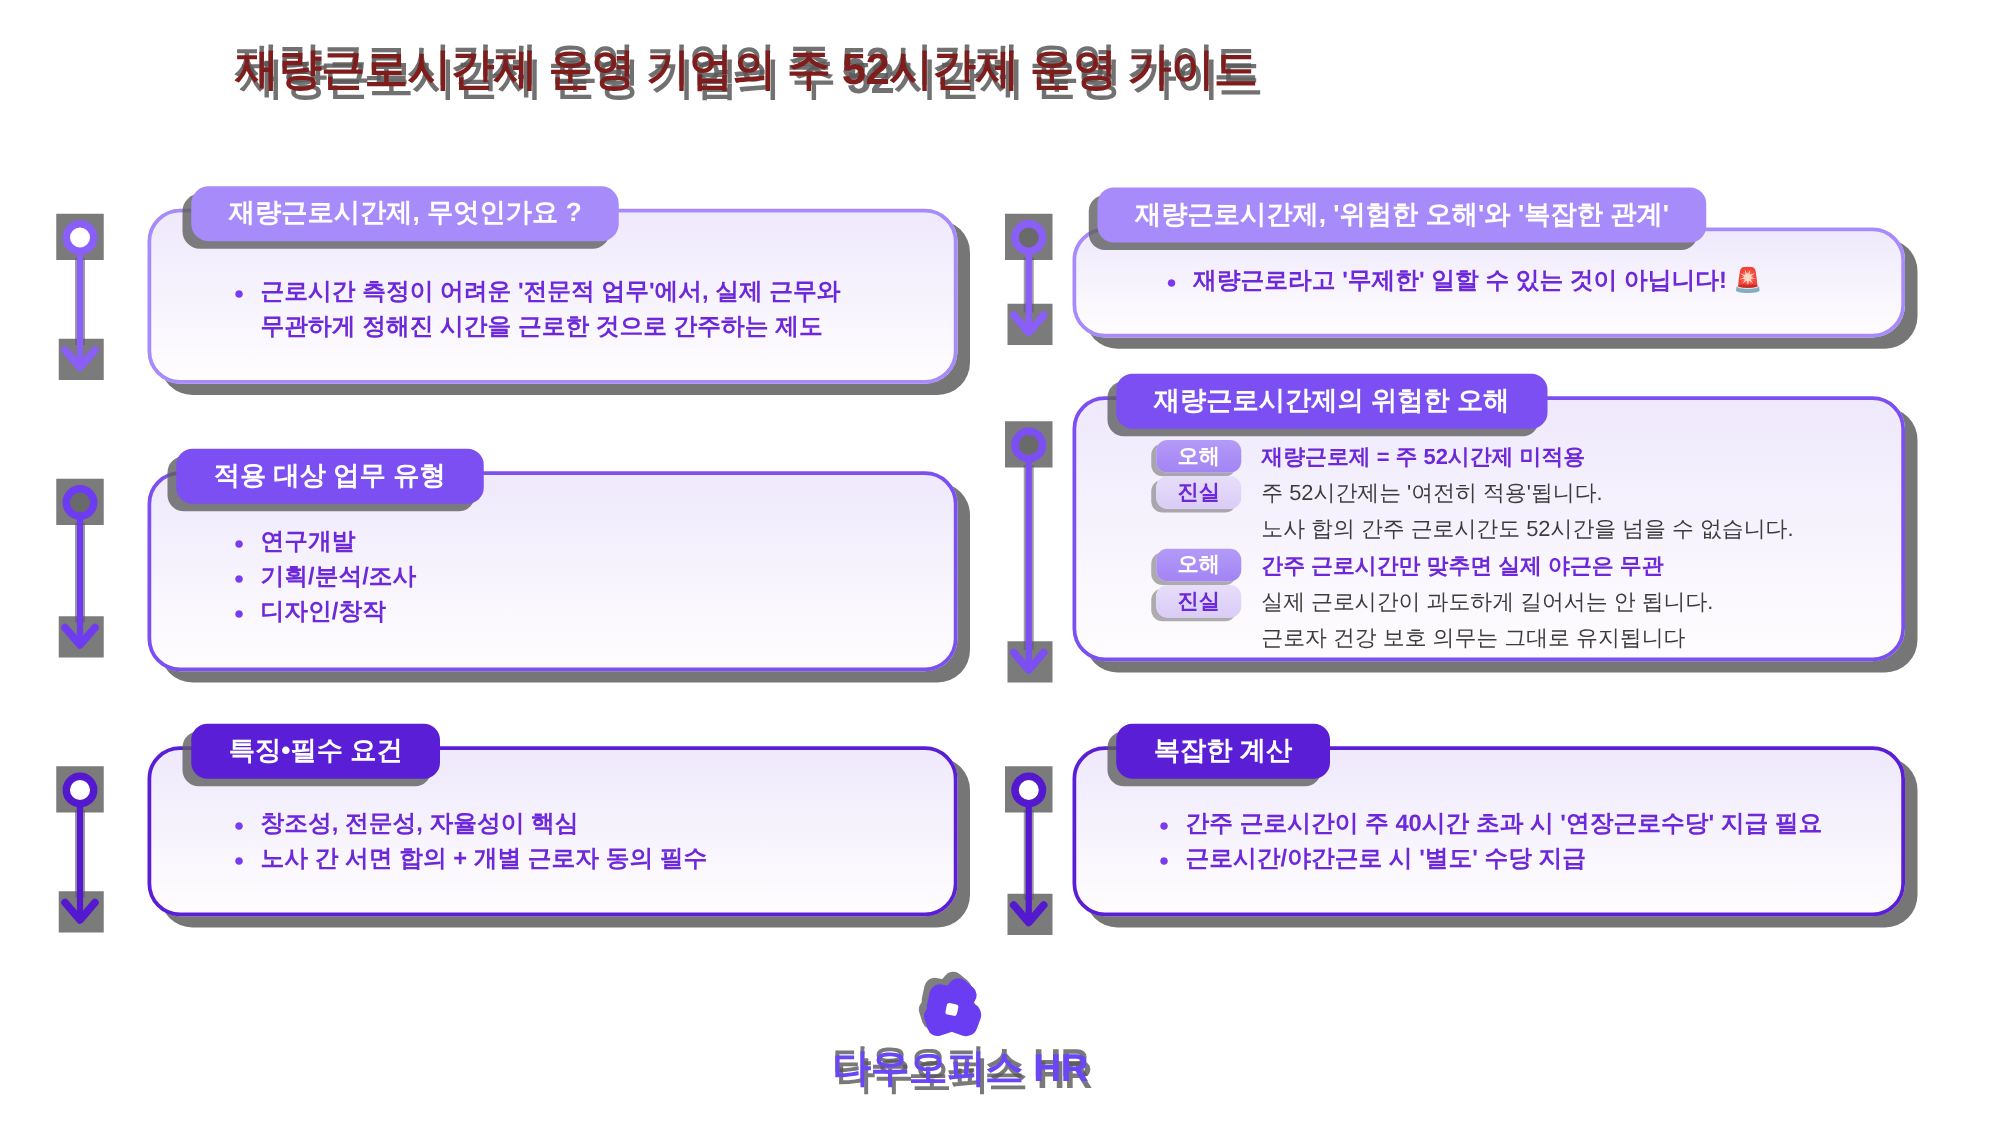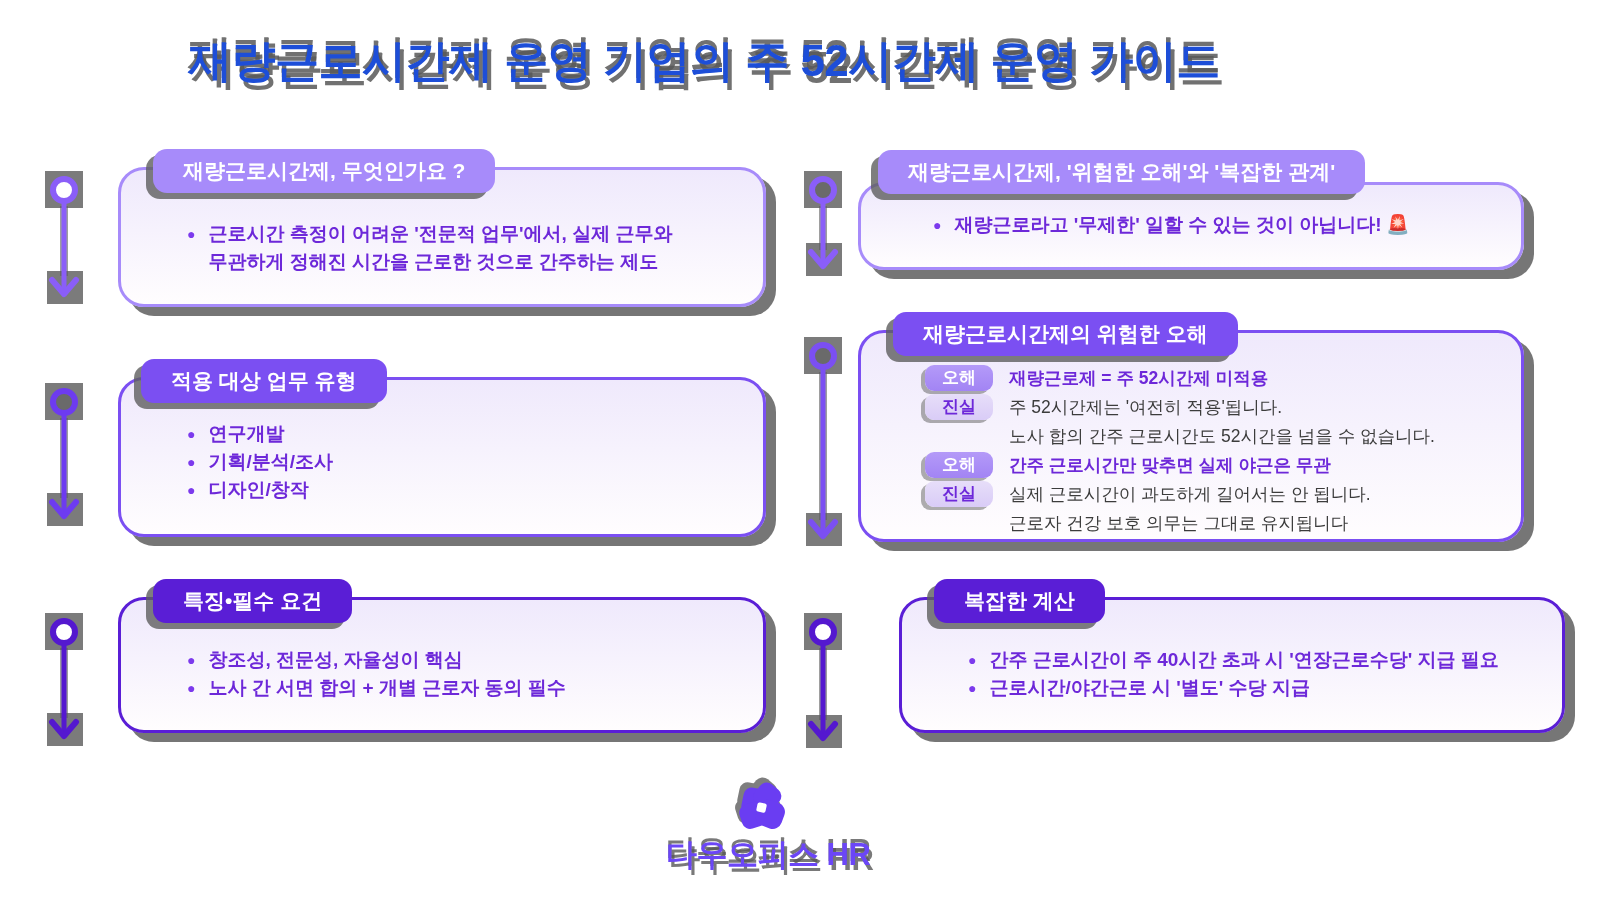--- a/index.html
+++ b/index.html
@@ -5,22 +5,22 @@
   * { margin:0; padding:0; box-sizing:border-box; }
   html,body { background:#ffffff; }
   body { font-family:"Liberation Sans","DejaVu Sans",sans-serif; }
   .canvas {
     position:relative; width:1601px; height:901px; background:#ffffff; overflow:hidden;
   }
 
   
   .title {
     position:absolute; left:188px; top:32px; width:760px;
-    font-size:44px; font-weight:800; letter-spacing:-0.5px;
-    color:#1d4ed8;
+    font-size:35px; font-weight:800; letter-spacing:-0.5px;
+    color:#7f1d1d;
     text-shadow: 0 -5px 0 rgba(88,88,88,.85), 4px 7px 0 rgba(88,88,88,.85);
     white-space:nowrap;
   }
 
   
   .card {
     position:absolute; border-radius:26px;
     border:3px solid var(--ac);
     background:linear-gradient(180deg,#efe9fc 0%,#f6f2fd 45%,#fffdfe 100%);
     box-shadow:10px 9px 0 rgba(94,94,94,.85);
@@ -132,21 +132,21 @@
     <div class="card-body" style="padding:26px 30px 0 72px;">
       <ul class="bullets">
         <li class="bullet">
           <span class="dot">●</span>
           <span class="btext">재량근로라고 '무제한' 일할 수 있는 것이 아닙니다! 🚨</span>
         </li>
       </ul>
     </div>
   </section>
 
-  <section class="card" style="--ac:#7b4ff2; left:858px; top:330px; width:666px; height:212px;">
+  <section class="card" style="--ac:#7b4ff2; left:858px; top:317px; width:666px; height:212px;">
     <div class="card-header" style="top:-21px; left:32px;">재량근로시간제의 위험한 오해</div>
     <div class="card-body" style="padding:30px 24px 0 64px;">
       <div class="tg-row">
         <span class="badge badge-myth">오해</span>
         <span class="tg-text myth">재량근로제 = 주 52시간제 미적용</span>
       </div>
       <div class="tg-row">
         <span class="badge badge-truth">진실</span>
         <span class="tg-text truth">주 52시간제는 '여전히 적용'됩니다.</span>
       </div>
@@ -162,21 +162,21 @@
         <span class="badge badge-truth">진실</span>
         <span class="tg-text truth">실제 근로시간이 과도하게 길어서는 안 됩니다.</span>
       </div>
       <div class="tg-row">
         <span class="badge spacer"></span>
         <span class="tg-text truth">근로자 건강 보호 의무는 그대로 유지됩니다</span>
       </div>
     </div>
   </section>
 
-  <section class="card" style="--ac:#5a1ed6; left:899px; top:597px; width:666px; height:136px;">
+  <section class="card" style="--ac:#5a1ed6; left:858px; top:597px; width:666px; height:136px;">
     <div class="card-header" style="top:-21px; left:32px;">복잡한 계산</div>
     <div class="card-body" style="padding:46px 24px 0 66px;">
       <ul class="bullets">
         <li class="bullet">
           <span class="dot">●</span>
           <span class="btext">간주 근로시간이 주 40시간 초과 시 '연장근로수당' 지급 필요</span>
         </li>
         <li class="bullet">
           <span class="dot">●</span>
           <span class="btext">근로시간/야간근로 시 '별도' 수당 지급</span>

